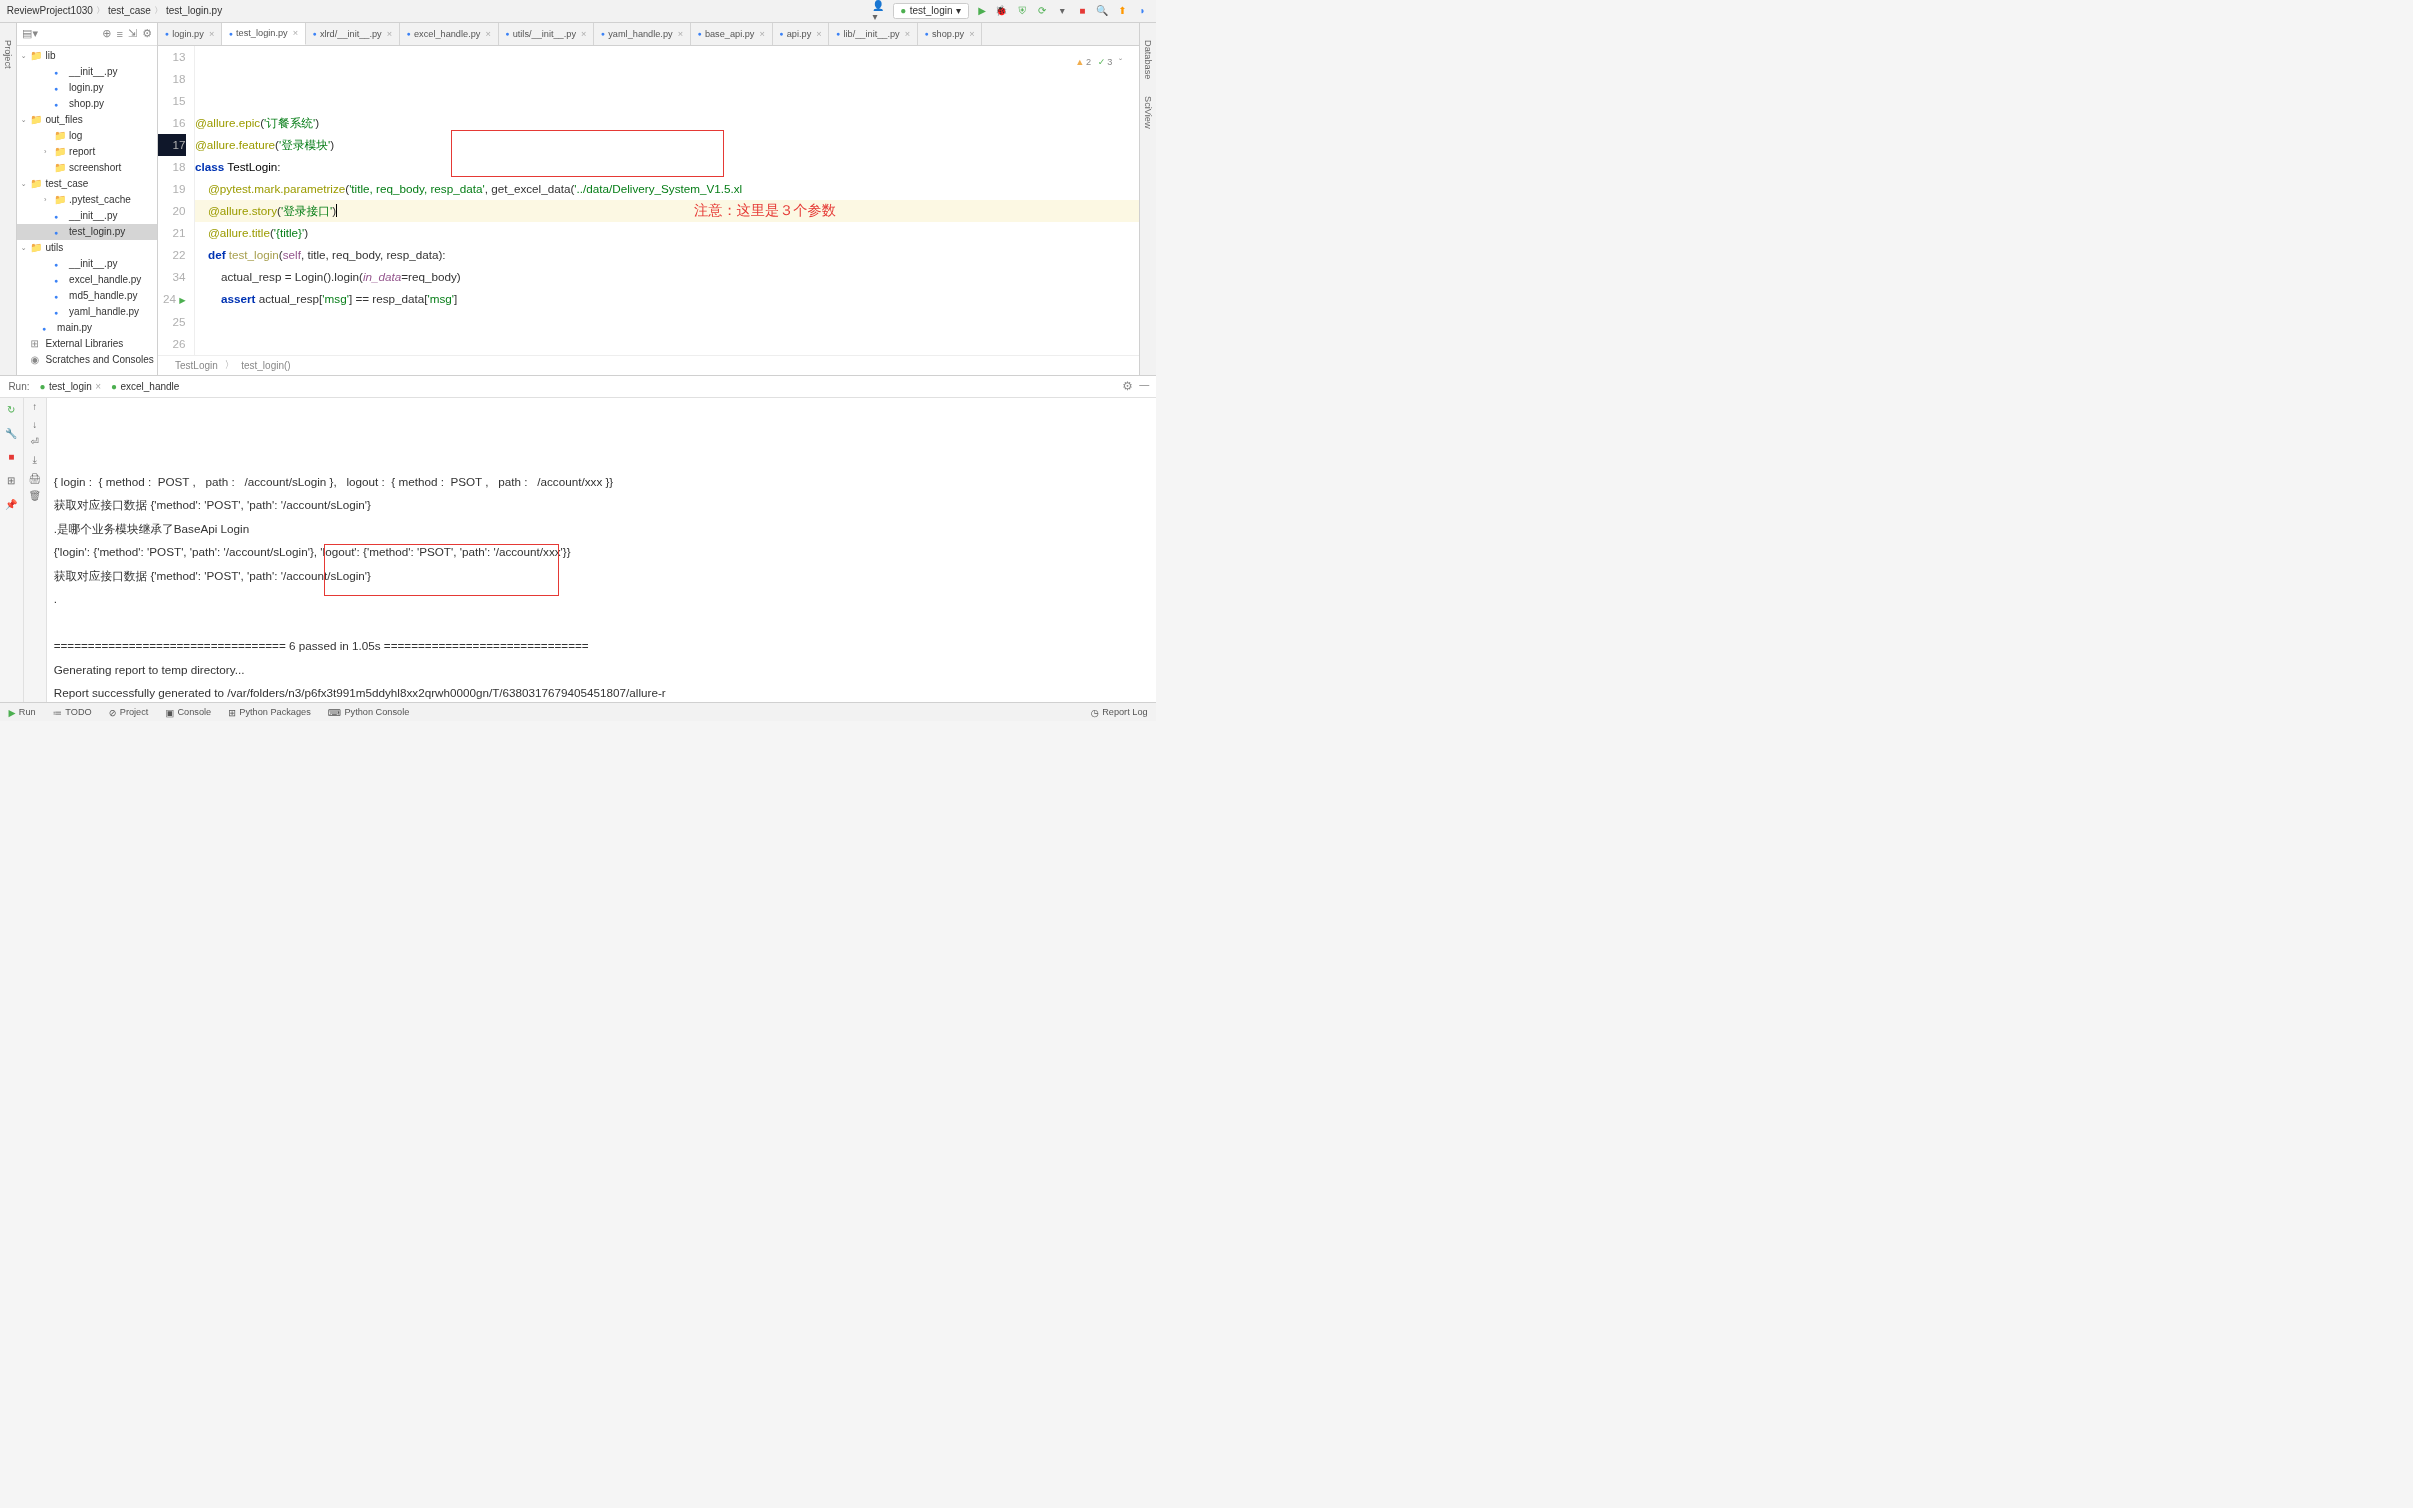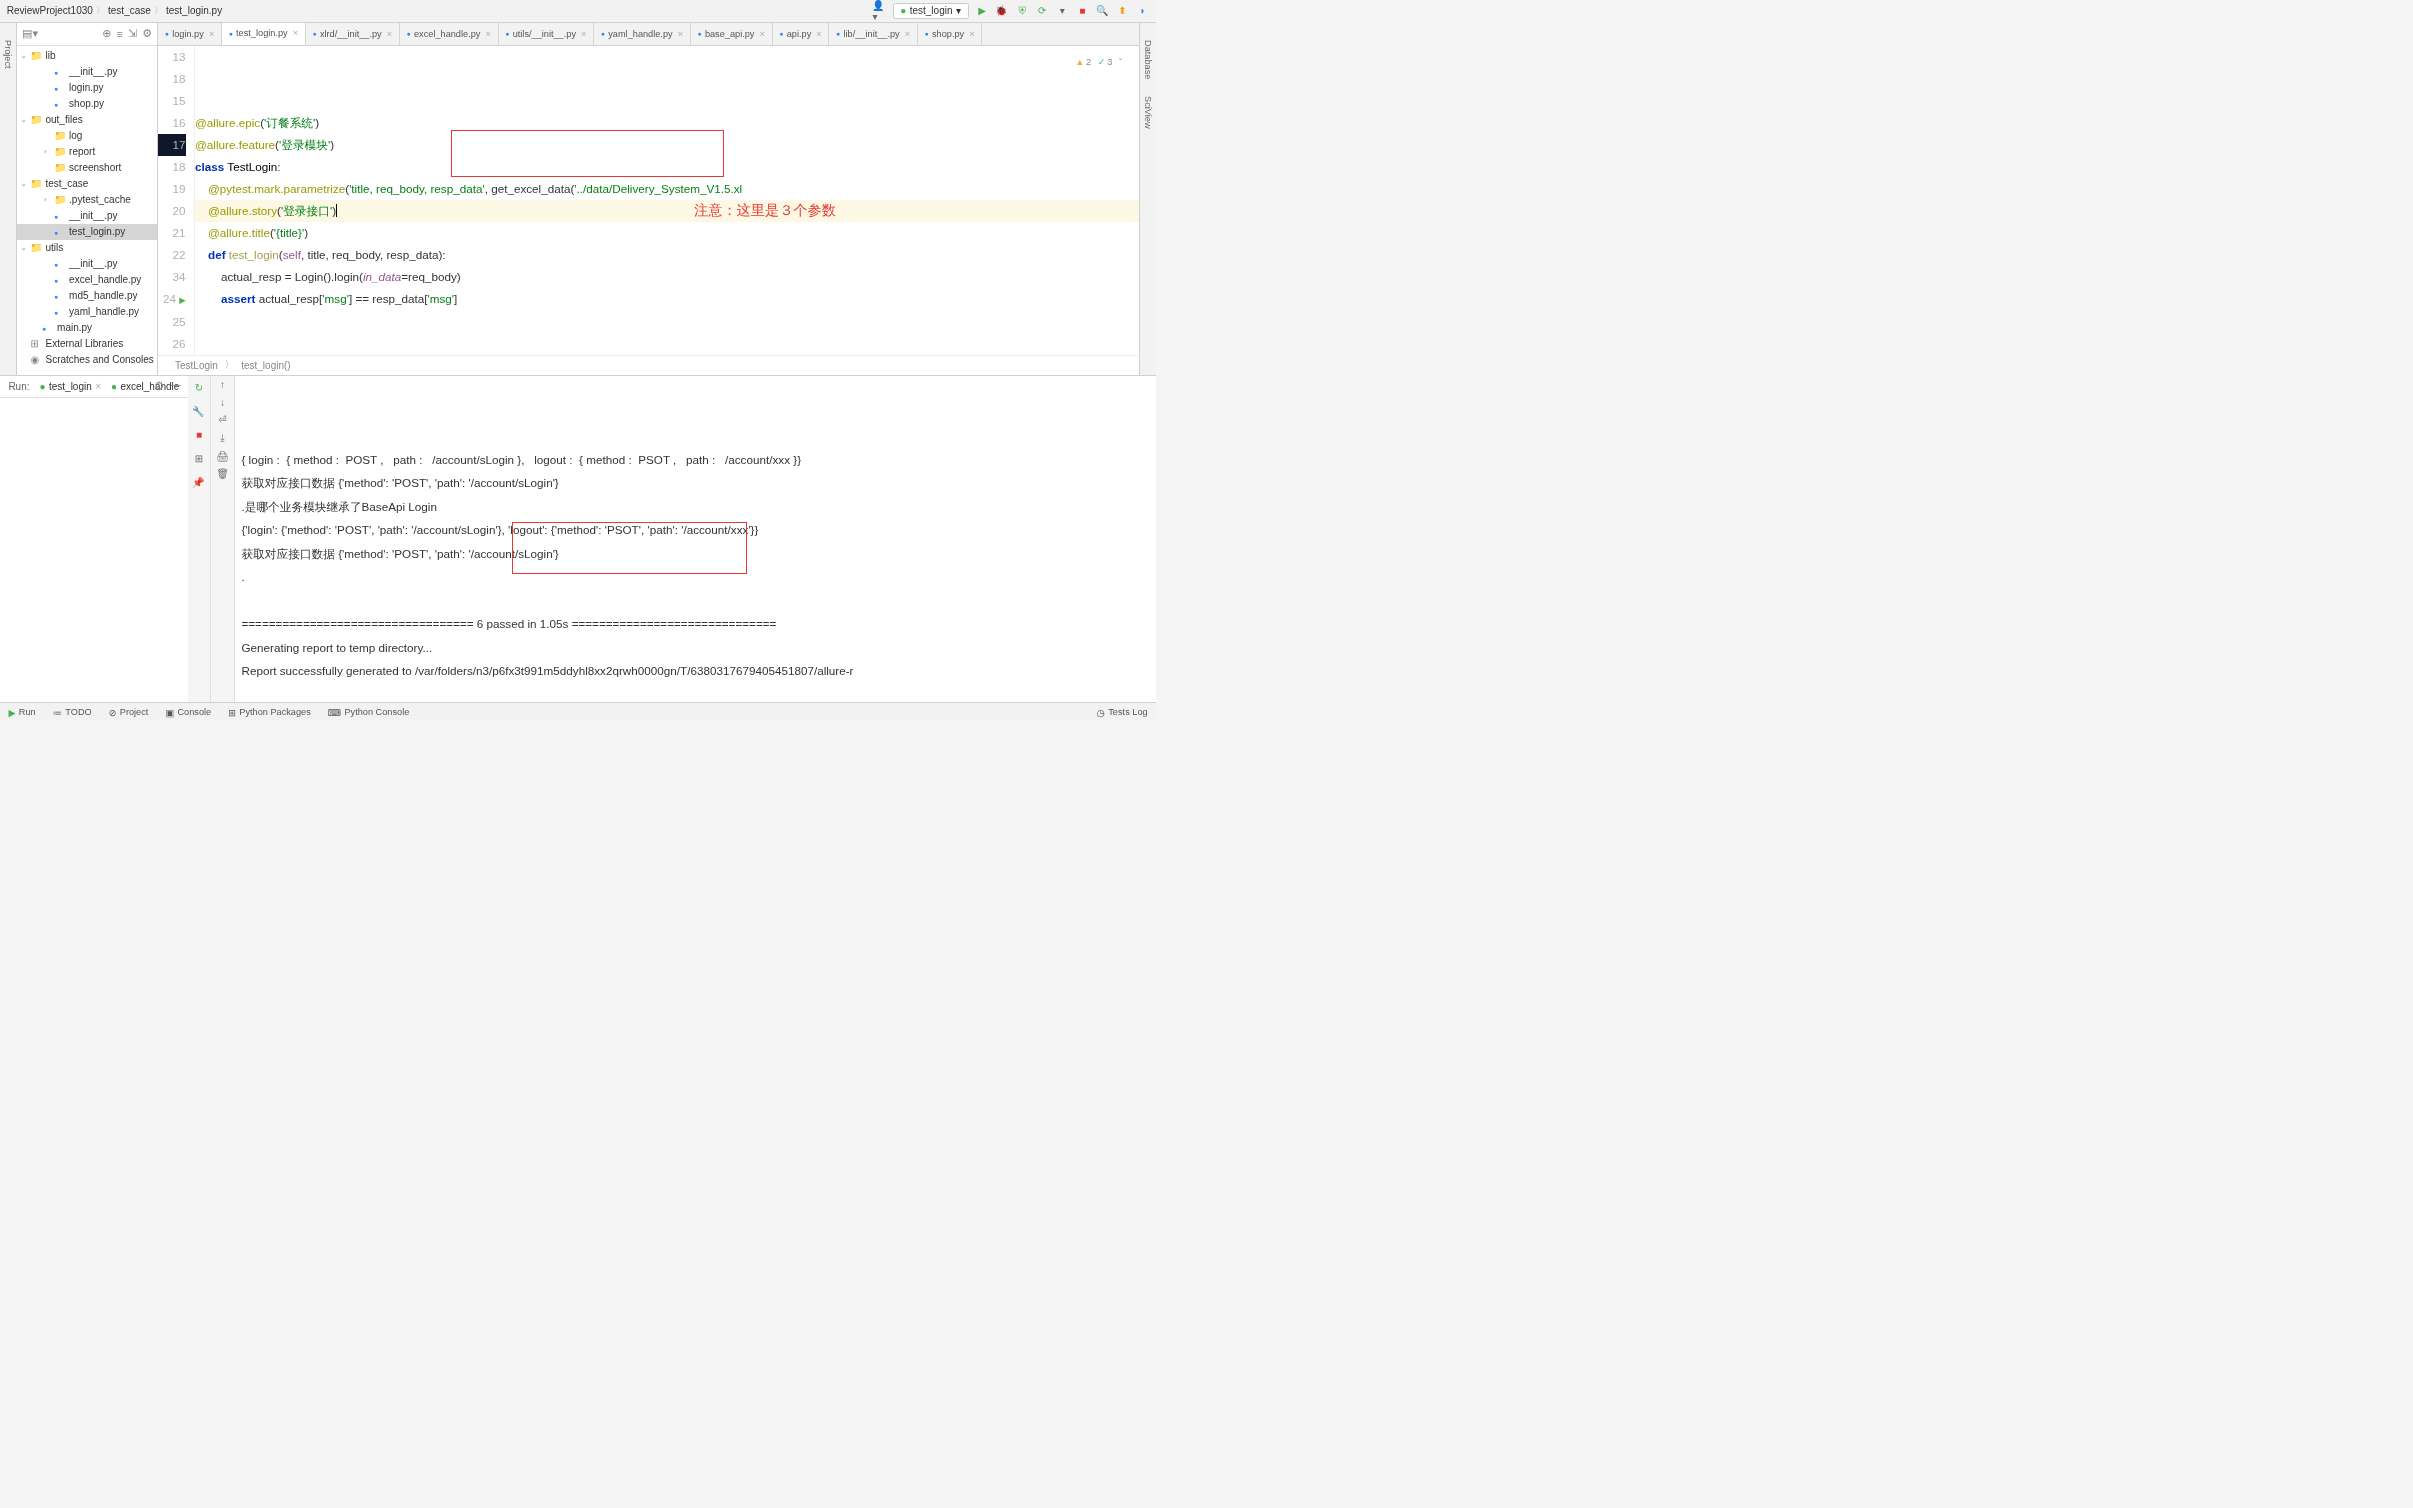--- a/index.html
+++ b/index.html
@@ -58,21 +58,21 @@
 .red-annotation { position: absolute; color: #e53935; font-size: 14.2px; font-family: -apple-system, sans-serif; }
 .nav-crumb { height: 20px; display: flex; align-items: center; gap: 6.7px; padding: 0 17px; color: #888; font-size: 10px; border-top: 0.8px solid #eee; }
 .inspections { position: absolute; top: 5px; right: 17px; display: flex; gap: 6.7px; font-size: 9.2px; color: #888; align-items: center; z-index: 5; }
 .inspections .warn::before { content:"▲"; color:#f0ad4e; margin-right:1.7px; }
 .inspections .ok::before { content:"✓"; color:#5cb85c; margin-right:1.7px; }
 
 
 .right-gutter { width: 17px; background: #f2f2f2; writing-mode: vertical-rl; display: flex; align-items: center; padding-top: 17px; font-size: 9.2px; color: #666; border-left: 0.8px solid #d0d0d0; }
 
 
-.run-panel { height: 327px; background: #fff; border-top: 0.8px solid #d0d0d0; display: flex; flex-direction: row; }
+.run-panel { height: 327px; background: #fff; border-top: 0.8px solid #d0d0d0; display: flex; flex-direction: column; }
 .run-header { height: 22px; display: flex; align-items: center; padding: 0 8.4px; gap: 10px; border-bottom: 0.8px solid #e0e0e0; }
 .run-header .label { color: #666; }
 .run-tab { display: flex; align-items: center; gap: 3.4px; font-size: 10px; }
 .run-tab .close { color: #aaa; }
 .run-body { flex: 1; display: flex; overflow: hidden; }
 .run-toolbar { width: 23.5px; background: #f5f5f5; border-right: 0.8px solid #e0e0e0; display: flex; flex-direction: column; align-items: center; padding-top: 3.4px; gap: 6.7px; }
 .run-toolbar .btn { width: 17px; height: 17px; display:flex; align-items:center; justify-content:center; }
 .run-toolbar2 { width: 23.5px; background: #f5f5f5; border-right: 0.8px solid #e0e0e0; display: flex; flex-direction: column; align-items: center; padding-top: 3.4px; gap: 6.7px; }
 .console { flex: 1; font-family: "Menlo","Consolas",monospace; font-size: 11.7px; line-height: 23.5px; padding: 1.7px 6.7px; white-space: pre; overflow: hidden; position: relative; }
 
@@ -389,21 +389,21 @@
       <span>⊞</span>
       <span>Python Packages</span>
     </span>
   <span class="item">
       <span>⌨</span>
       <span>Python Console</span>
     </span>
   <span class="spacer"></span>
   <span class="item">
       <span>◷</span>
-      <span>Tests Log</span>
+      <span>Report Log</span>
     </span>
 </div>
 
 <div class="status-bar">
   <span>☐</span>
   <span style="margin-left:6.7px">Tests passed: 6 (today 4:58 下午)</span>
   <span class="spacer"></span>
   <span class="field">17:26</span>
   <span class="field">Python 3.8 (base)</span>
   <span class="field">🔒</span>

